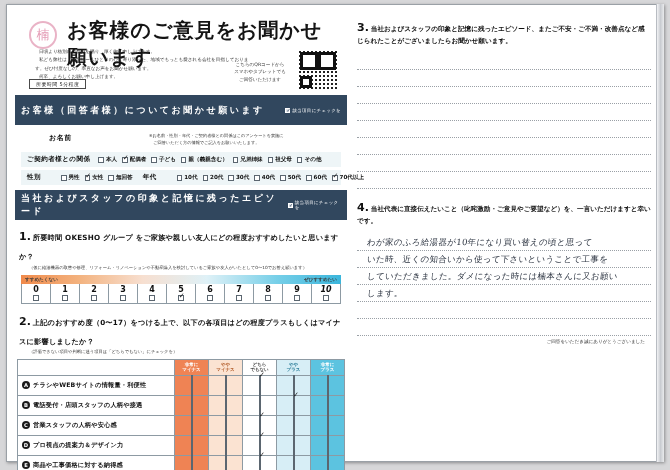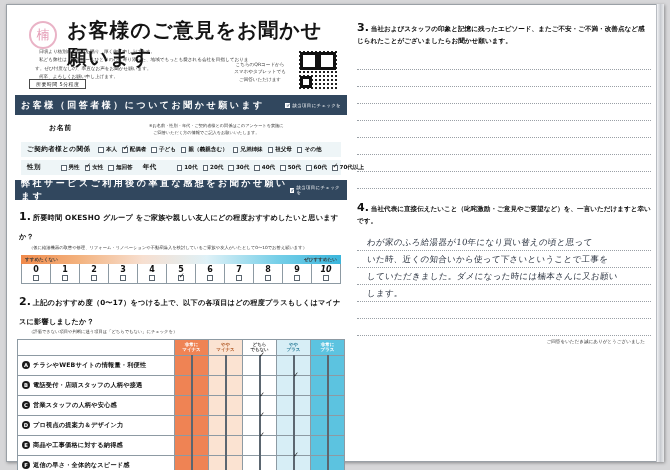--- a/index.html
+++ b/index.html
@@ -68,21 +68,21 @@
     border:3px solid #111; background:#fff;
   }
   .qr::before{ left:1px; top:1px; }
   .qr::after{ right:1px; top:1px; }
   .qr .q3{ position:absolute; left:1px; bottom:1px; width:12px; height:12px;
            border:3px solid #111; background:#fff; }
 
   
   .bar{
     position:relative; background:#31475e; color:#fff;
-    height:20px; display:flex; align-items:center; padding:0 6px;
+    height:30px; display:flex; align-items:center; padding:0 6px;
     font-size:9px; font-weight:bold; letter-spacing:2.5px;
   }
   .bar .chk-note{
     margin-left:auto; font-size:4.4px; font-weight:normal; letter-spacing:.4px;
     display:flex; align-items:center; gap:2px;
   }
   .mini-chk{
     display:inline-block; width:5px; height:5px; background:#dfe3e8;
     border:1px solid #fff; position:relative;
   }
@@ -272,21 +272,21 @@
               <span>60代</span>
             </label>
         <label class="opt">
               <span class="box on"></span>
               <span>70代以上</span>
             </label>
       </div>
     </div>
 
     <div class="bar">
-      <span>弊社サービスご利用後の率直な感想をお聞かせ願います</span>
+      <span>当社およびスタッフの印象と記憶に残ったエピソード</span>
       <span class="chk-note">
         <span class="mini-chk"></span>
         <span>該当項目にチェックを</span>
       </span>
     </div>
 
     <div class="qwrap">
       <div>
         <span class="qnum">1.</span><span class="qtext">所要時間 </span><span class="qtext big">OKESHO</span><span class="qtext"> グループ をご家族や親しい友人にどの程度おすすめしたいと思いますか？</span>
       </div>

